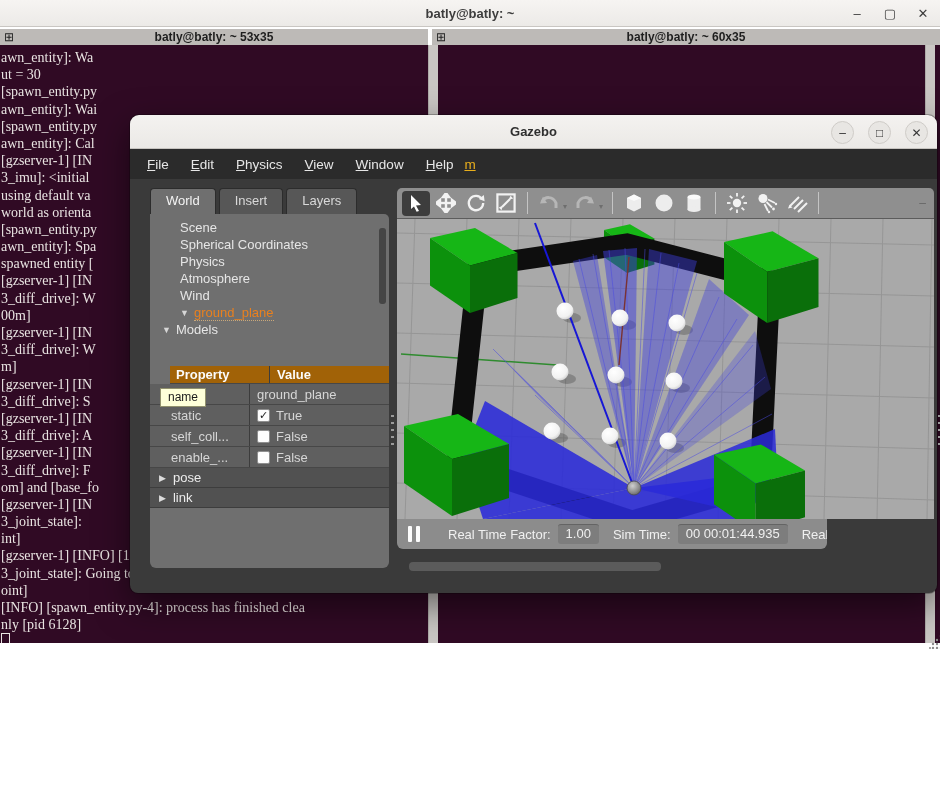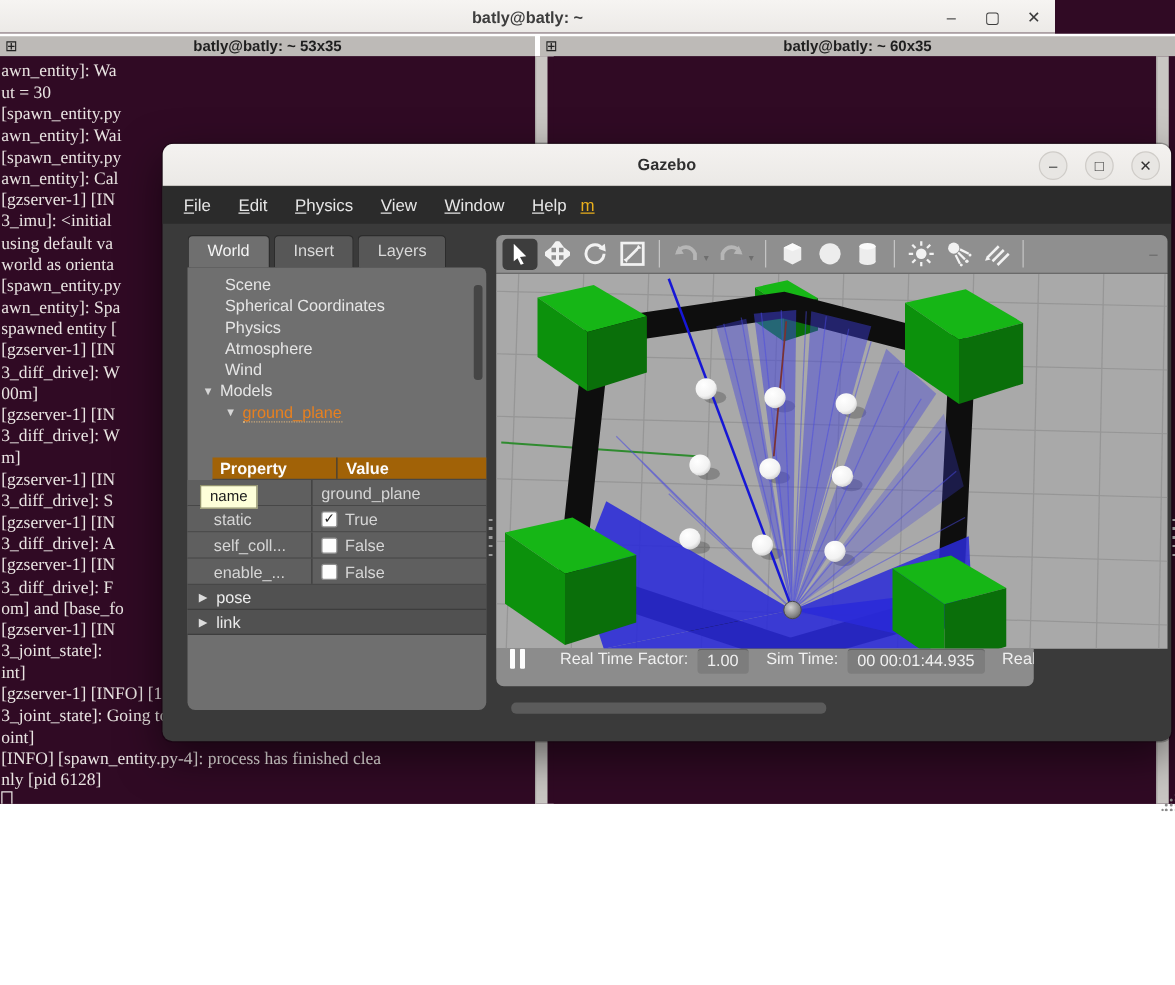--- a/index.html
+++ b/index.html
@@ -2,21 +2,21 @@
 <html><head>
 <meta charset="utf-8">
 <style>
   * { margin:0; padding:0; box-sizing:border-box; }
   html,body { width:940px; height:788px; background:#fff; overflow:hidden;
     font-family:"Liberation Sans", sans-serif; }
   .screen { position:relative; width:940px; height:788px; background:#ffffff; }
 
   
   .term-window { position:absolute; left:0; top:70; width:940px; height:643px; background:#300a24; }
-  .term-titlebar { position:absolute; left:0; top:0; width:844px; height:27px;
+  .term-titlebar { position:absolute; left:0; top:0; width:940px; height:27px;
     background:linear-gradient(#f6f4f2,#eceae7); border-bottom:1px solid #c9c6c2;
     display:flex; align-items:center; justify-content:center; }
   .term-title { font-weight:bold; font-size:13px; color:#3d3d3d; }
   .term-buttons { position:absolute; right:10px; top:0; height:27px; display:flex; gap:19px; align-items:center; }
   .term-btn { font-size:13px; color:#3c3c3c; width:14px; text-align:center; cursor:default; }
   .pane-headers { position:absolute; left:0; top:27px; width:940px; height:18px; background:#ffffff; }
   .pane-header { position:absolute; top:2px; height:16px; background:#bdbab7; color:#1e1e1e;
     font-size:12px; display:flex; align-items:center; }
   .pane-header .grid-ic { font-size:12px; color:#222; margin:0 4px; }
   .pane-header .ph-title { position:absolute; width:100%; text-align:center; font-weight:bold; }
@@ -80,21 +80,21 @@
   .gz-view { position:absolute; left:255px; top:9px; width:537px; height:361px; }
   .gz-toolbar { position:absolute; left:0; top:0; width:537px; height:31px; background:#8f8f8f;
     border-radius:5px 5px 0 0; border-bottom:1px solid #5c5c5c; display:flex; align-items:center; padding-left:5px; gap:2px; }
   .tbtn { width:28px; height:25px; display:flex; align-items:center; justify-content:center; border-radius:4px; }
   .tbtn.active { background:#3d3d3d; }
   .tsep { width:1px; height:22px; background:#c4c4c4; margin:0 5px; }
   .tcaret { font-size:8px; color:#6e6e6e; margin:6px 2px 0 -2px; }
   .toverflow { margin-left:auto; margin-right:8px; color:#666; font-size:12px; }
   .gz-scene { position:absolute; left:0; top:31px; width:537px; height:300px; background:#a9a9a9; overflow:hidden; }
   .gz-status { position:absolute; left:0; top:331px; width:430px; height:30px; background:#8c8c8c;
-    border-radius:0 0 6px 6px; display:flex; align-items:flex-start; overflow:hidden; white-space:nowrap; }
+    border-radius:0 0 6px 6px; display:flex; align-items:center; overflow:hidden; white-space:nowrap; }
   .pausebars { display:flex; gap:4px; margin-left:11px; margin-right:28px; }
   .pausebars div { width:4px; height:16px; background:#fcfcfc; border-radius:1px; }
   .st-label { font-size:13px; color:#f0f0f0; margin-right:7px; }
   .st-box { background:#7d7d7d; border-top:1px solid #646464; border-radius:3px; height:20px;
     font-size:13px; color:#f0f0f0; padding:1px 8px 0 8px; margin-right:14px; }
   .st-box.rtf { width:88px; }
   .gz-hscroll { position:absolute; left:255px; top:383px; width:537px; height:9px; }
   .gz-hthumb { position:absolute; left:12px; top:0; width:252px; height:9px; background:#5b5b5b; border-radius:4px; }
   .splitter-dots { position:absolute; width:3px; height:34px; top:236px;
     background:repeating-linear-gradient(#9a9a9a 0 2px, transparent 2px 7px); }
@@ -165,22 +165,22 @@
           <div class="gz-tab">Insert</div>
           <div class="gz-tab">Layers</div>
         </div>
         <div class="gz-panel-box">
           <div class="tree">
             <div class="tree-item">Scene</div>
             <div class="tree-item">Spherical Coordinates</div>
             <div class="tree-item">Physics</div>
             <div class="tree-item">Atmosphere</div>
             <div class="tree-item">Wind</div>
+            <div class="tree-item sel"><span class="tri">▼</span><span class="lbl">ground_plane</span></div>
             <div class="tree-item parent"><span class="tri">▼</span><span class="lbl">Models</span></div>
-            <div class="tree-item sel"><span class="tri">▼</span><span class="lbl">ground_plane</span></div>
             <div class="tree-scroll"></div>
           </div>
           <div class="ptable">
             <div class="prow header">
               <div class="pc1">Property</div>
               <div class="pc2">Value</div>
             </div>
             <div class="prow">
               <div class="pc1">name</div>
               <div class="pc2">ground_plane</div>

